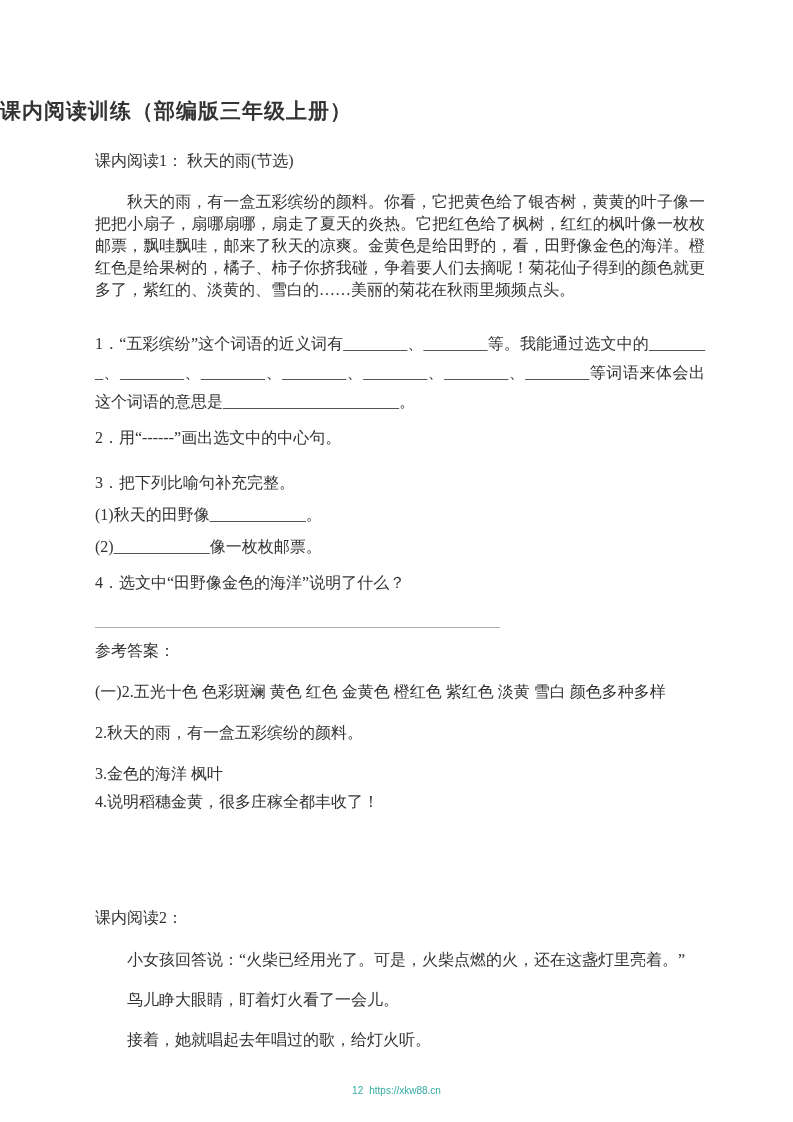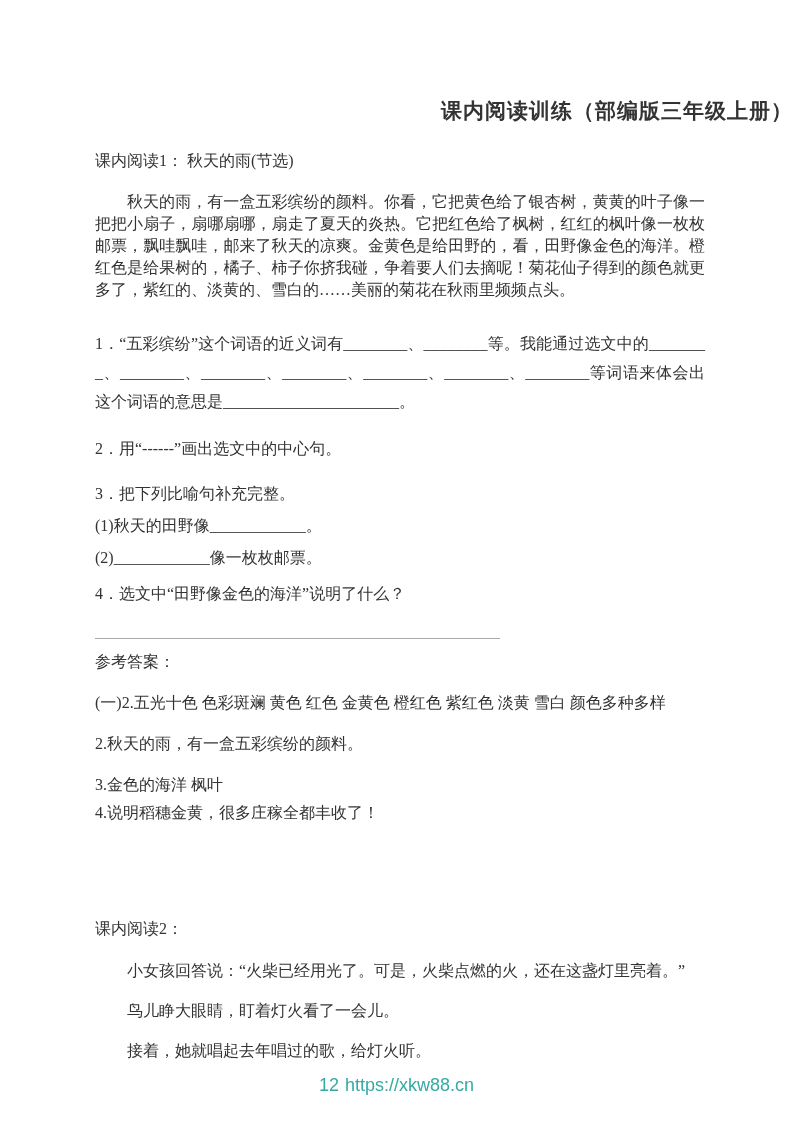--- a/index.html
+++ b/index.html
@@ -8,41 +8,40 @@
     width:793px; height:1122px;
     background:#ffffff;
     position:relative;
     overflow:hidden;
     font-family:"Liberation Serif","DejaVu Serif",serif;
     color:#333333;
     margin:0 auto;
   }
   .title {
     padding-top:96px;
-    text-align:right;
+    text-align:left;
     font-size:21px;
     line-height:30px;
     font-weight:bold;
     letter-spacing:1px;
-    padding-left:40px;
   }
   .content {
     padding:0 88px 0 95px;
     font-size:16px;
   }
   .heading { margin-top:24px; line-height:21px; }
   .passage {
     margin-top:20px;
     line-height:22px;
     text-indent:2em;
     text-align:justify;
   }
   .q { line-height:29px; word-break:break-all; text-align:justify; }
   .q1 { margin-top:28px; }
-  .q2 { margin-top:18px; }
+  .q2 { margin-top:7px; }
   .q3 { margin-top:16px; }
   .q.sub { margin-top:3px; }
   .q4 { margin-top:7px; }
   .answer-line {
     margin-top:30px;
     width:405px;
     height:1px;
     border-bottom:1px solid #a9a9a9;
   }
   .answers-heading { margin-top:12px; line-height:21px; }
@@ -53,21 +52,21 @@
     line-height:22px;
     text-indent:2em;
   }
   .dialog.d1 { margin-top:21px; }
   .dialog.d2 { margin-top:18px; }
   .dialog.d3 { margin-top:18px; }
   .footer {
     position:absolute;
     left:0; right:0; bottom:26px;
     text-align:center;
-    font-size:18px;
+    font-size:10px;
     color:#35aaa3;
     font-family:"Liberation Sans","DejaVu Sans",sans-serif;
   }
   .footer-link {
     color:inherit;
     text-decoration:none;
     margin-left:6px;
     cursor:pointer;
   }
 </style>

